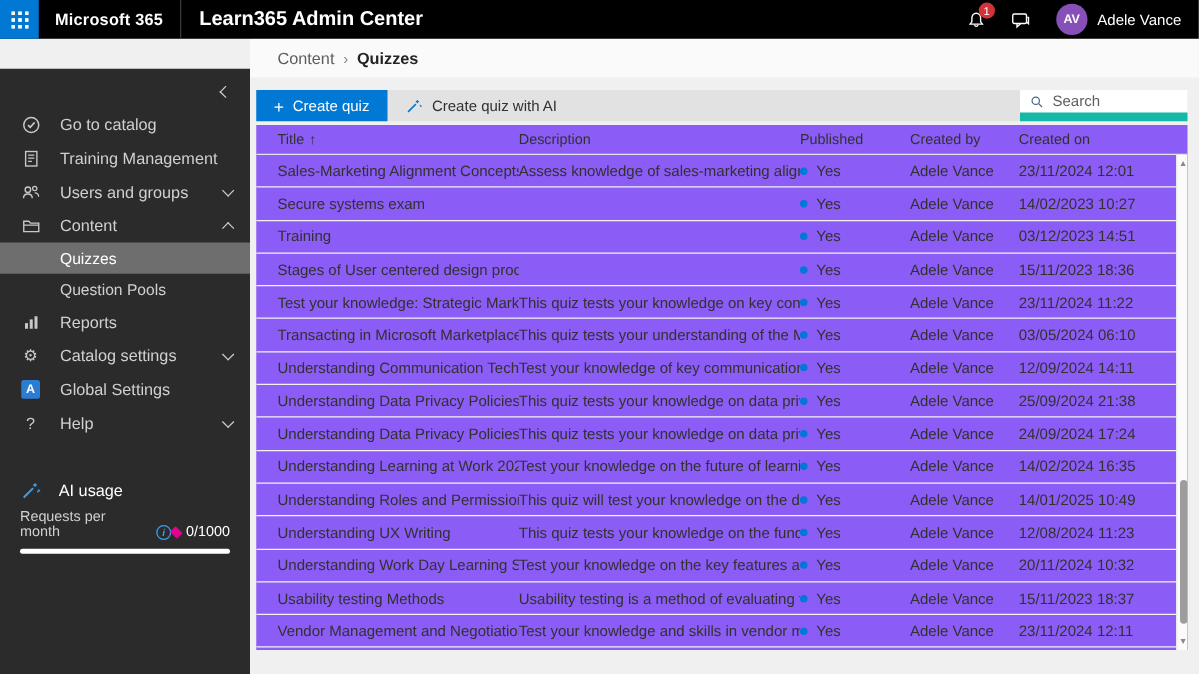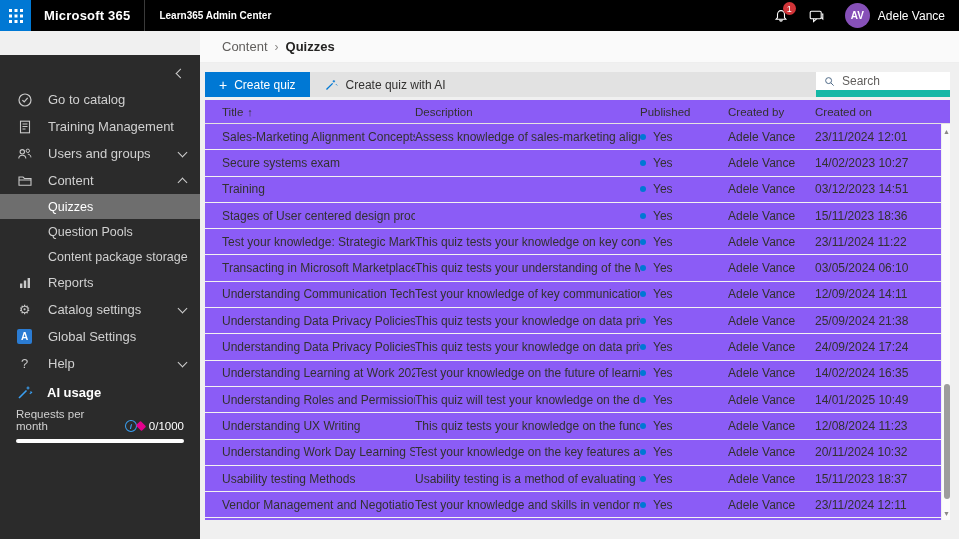--- a/index.html
+++ b/index.html
@@ -6,21 +6,21 @@
   html,body { width:959px; height:539px; overflow:hidden; background:#f0f0f0;
               font-family:"Liberation Sans","DejaVu Sans",sans-serif; }
 
   
   .topbar { position:absolute; top:0; left:0; width:959px; height:31px; background:#000;
             display:flex; align-items:center; color:#fff; z-index:30; }
   .waffle { width:31px; height:31px; background:#0078d4; display:flex; align-items:center;
             justify-content:center; cursor:pointer; flex:none; }
   .brand { font-size:13px; font-weight:700; margin-left:13px; letter-spacing:.2px; }
   .topbar-divider { width:1px; height:31px; background:#3a3a3a; margin:0 14px; }
-  .appname { font-size:10px; font-weight:600; }
+  .appname { font-size:16px; font-weight:600; }
   .topbar-right { margin-left:auto; display:flex; align-items:center; height:31px; }
   .tb-icon-btn { position:relative; width:36px; height:31px; display:flex; align-items:center;
                  justify-content:center; cursor:pointer; }
   .badge { position:absolute; top:2px; right:3px; min-width:13px; height:13px; border-radius:7px;
            background:#d13438; color:#fff; font-size:9px; display:flex; align-items:center;
            justify-content:center; padding:0 3px; }
   .account { display:flex; align-items:center; gap:8px; padding:0 14px 0 10px; cursor:pointer; }
   .avatar { width:25px; height:25px; border-radius:50%; background:#8650b8; color:#fff;
             font-size:10px; font-weight:700; display:flex; align-items:center; justify-content:center; }
   .username { font-size:12px; }
@@ -40,21 +40,21 @@
                justify-content:center; color:#c8c8c8; font-size:13px; }
   .side-label { margin-left:15px; white-space:nowrap; }
   .side-chev { margin-left:auto; }
   .sub-item { height:25px; display:flex; align-items:center; padding-left:48px;
               color:#d0d0d0; font-size:12.5px; cursor:pointer; }
   .sub-item.selected { background:#6e6e6e; color:#fff; }
   .gs-icon { width:15px; height:15px; background:#2b7cd3; border-radius:2px; color:#fff;
              font-size:10px; font-weight:700; display:flex; align-items:center; justify-content:center; }
   .ai-section { position:absolute; top:325px; left:0; width:200px; }
   .ai-title-row { display:flex; align-items:center; padding:0 16px; height:24px; color:#fff;
-                  font-size:13px; font-weight:700; }
+                  font-size:13px; font-weight:400; }
   .ai-title-row .side-label { margin-left:14px; }
   .req-row { display:flex; align-items:flex-end; padding:0 16px; height:22px; margin-top:6px;
              color:#d0d0d0; font-size:11.5px; }
   .info-icon { width:12px; height:12px; border:1px solid #3aa0f3; color:#3aa0f3; border-radius:50%;
                font-size:8px; display:inline-flex; align-items:center; justify-content:center;
                margin-left:6px; font-style:italic; font-weight:700; }
   .req-count { margin-left:auto; color:#fff; display:flex; align-items:center; gap:4px; }
   .diamond { width:8px; height:8px; background:#e3008c; transform:rotate(45deg) scaleY(.8);
              border-radius:1px; display:inline-block; }
   .usage-bar { margin:7px 16px 0 16px; height:4px; background:#ffffff; border-radius:2px; }
@@ -201,23 +201,20 @@
     <span class="side-label">Content</span>
     <span class="side-chev chev chev-up"></span>
   </div>
 
   <div class="sub-item selected">
     <span>Quizzes</span>
   </div>
   <div class="sub-item">
     <span>Question Pools</span>
   </div>
-  <div class="sub-item">
-    <span>Content package storage</span>
-  </div>
 
   <div class="side-item">
     <span class="side-icon">
       <svg width="16" height="16" viewBox="0 0 16 16">
           <rect x="3" y="8.5" width="2.4" height="4.5" fill="#c8c8c8"></rect>
           <rect x="6.8" y="5.5" width="2.4" height="7.5" fill="#c8c8c8"></rect>
           <rect x="10.6" y="3" width="2.4" height="10" fill="#c8c8c8"></rect>
         </svg>
     </span>
     <span class="side-label">Reports</span>

